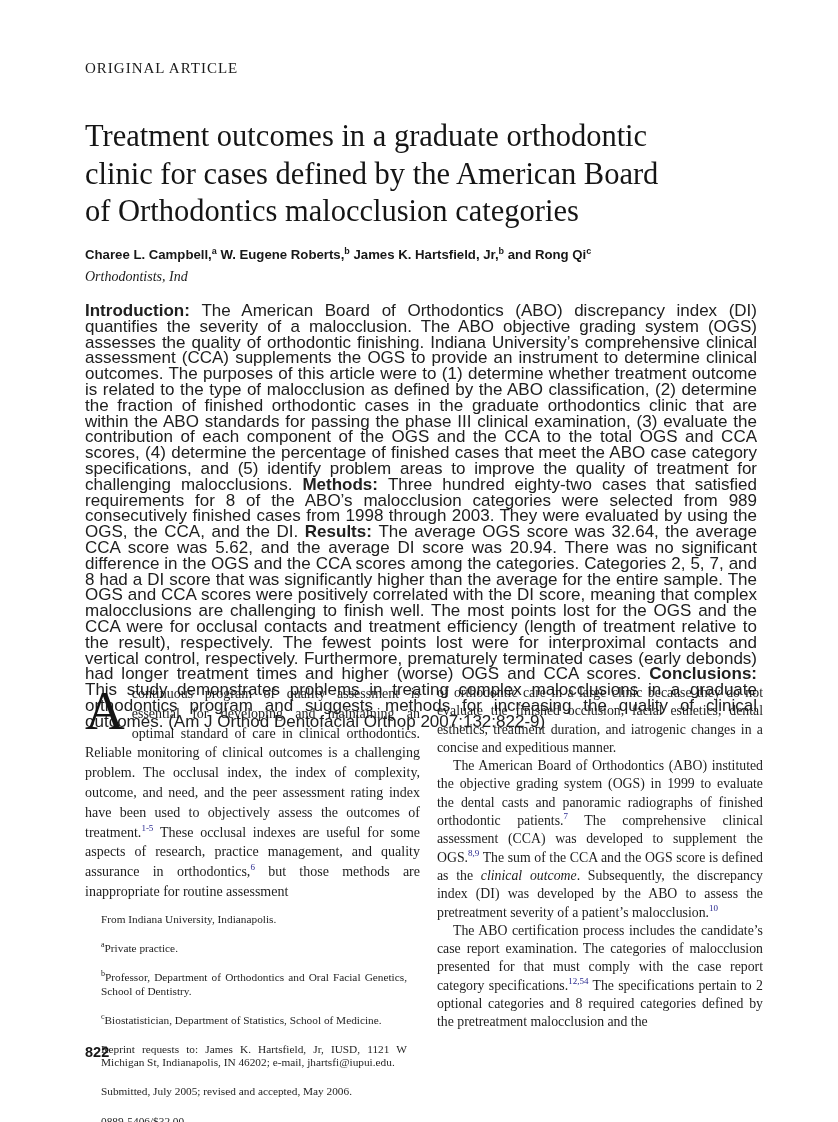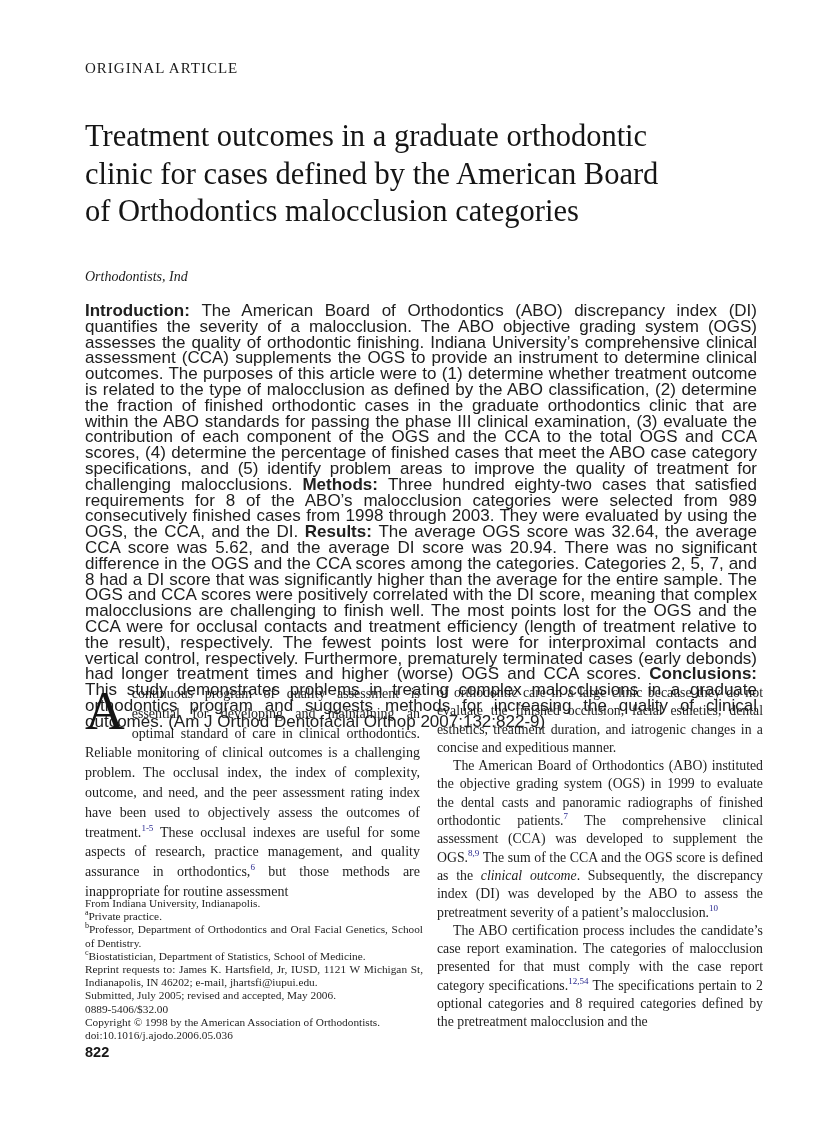--- a/index.html
+++ b/index.html
@@ -15,37 +15,38 @@
   .col{font-family:"Liberation Serif",serif;text-align:justify;color:#1d1d1d;}
   .col-left{width:335px;font-size:14px;line-height:19.8px;}
   .col-right{width:326px;font-size:13.8px;line-height:18.3px;}
   .col p{margin:0;}
   .col p.indent{text-indent:16px;}
   .dropcap{float:left;font-family:"Liberation Serif",serif;font-size:55px;line-height:45px;margin:4px 7px 0 0;color:#141414;}
   sup{line-height:0;}
   sup.ref{color:var(--ref,#28288e);font-size:9px;}
   .col sup{font-size:9px;}
   .footnotes{position:absolute;left:85px;top:897px;width:338px;font-family:"Liberation Serif",serif;font-size:11.3px;line-height:13.2px;text-align:justify;color:#1e1e1e;}
-  .footnotes .fn{margin:0;}
+  .footnotes .fn{margin:16px;}
   .footnotes sup{font-size:8px;}
   .pageno{position:absolute;left:85px;top:1044px;font-family:"Liberation Sans",sans-serif;font-weight:bold;font-size:14.5px;color:#161616;}
 </style>
 </head>
 <body>
 
 <div class="page">
 
   <div class="kicker">ORIGINAL ARTICLE</div>
 
   <h1 class="title">
     <span class="tline">Treatment outcomes in a graduate orthodontic</span>
     <span class="tline">clinic for cases defined by the American Board</span>
     <span class="tline">of Orthodontics malocclusion categories</span>
   </h1>
 
+  <div class="authors">Charee L. Campbell,<sup>a</sup> W. Eugene Roberts,<sup>b</sup> James K. Hartsfield, Jr,<sup>b</sup> and Rong Qi<sup>c</sup></div>
   <div class="location">Orthodontists, Ind</div>
 
   <div class="abstract"><b>Introduction: </b>The American Board of Orthodontics (ABO) discrepancy index (DI) quantifies the severity of a malocclusion. The ABO objective grading system (OGS) assesses the quality of orthodontic finishing. Indiana University’s comprehensive clinical assessment (CCA) supplements the OGS to provide an instrument to determine clinical outcomes. The purposes of this article were to (1) determine whether treatment outcome is related to the type of malocclusion as defined by the ABO classification, (2) determine the fraction of finished orthodontic cases in the graduate orthodontics clinic that are within the ABO standards for passing the phase III clinical examination, (3) evaluate the contribution of each component of the OGS and the CCA to the total OGS and CCA scores, (4) determine the percentage of finished cases that meet the ABO case category specifications, and (5) identify problem areas to improve the quality of treatment for challenging malocclusions. <b>Methods: </b>Three hundred eighty-two cases that satisfied requirements for 8 of the ABO’s malocclusion categories were selected from 989 consecutively finished cases from 1998 through 2003. They were evaluated by using the OGS, the CCA, and the DI. <b>Results: </b>The average OGS score was 32.64, the average CCA score was 5.62, and the average DI score was 20.94. There was no significant difference in the OGS and the CCA scores among the categories. Categories 2, 5, 7, and 8 had a DI score that was significantly higher than the average for the entire sample. The OGS and CCA scores were positively correlated with the DI score, meaning that complex malocclusions are challenging to finish well. The most points lost for the OGS and the CCA were for occlusal contacts and treatment efficiency (length of treatment relative to the result), respectively. The fewest points lost were for interproximal contacts and vertical control, respectively. Furthermore, prematurely terminated cases (early debonds) had longer treatment times and higher (worse) OGS and CCA scores. <b>Conclusions: </b>This study demonstrates problems in treating complex malocclusions in a graduate orthodontics program and suggests methods for increasing the quality of clinical outcomes. (Am J Orthod Dentofacial Orthop 2007;132:822-9)</div>
 
   <div class="columns">
     <div class="col col-left">
       <p><span class="dropcap">A</span><span>continuous program of quality assessment is essential for developing and maintaining an optimal standard of care in clinical orthodontics. Reliable monitoring of clinical outcomes is a challenging problem. The occlusal index, the index of complexity, outcome, and need, and the peer assessment rating index have been used to objectively assess the outcomes of treatment.<sup class="ref">1-5</sup> These occlusal indexes are useful for some aspects of research, practice management, and quality assurance in orthodontics,<sup class="ref">6</sup> but those methods are inappropriate for routine assessment</span></p>
     </div>
     <div class="col col-right">
       <p>of orthodontic care in a large clinic because they do not evaluate the finished occlusion, facial esthetics, dental esthetics, treatment duration, and iatrogenic changes in a concise and expeditious manner.</p>

